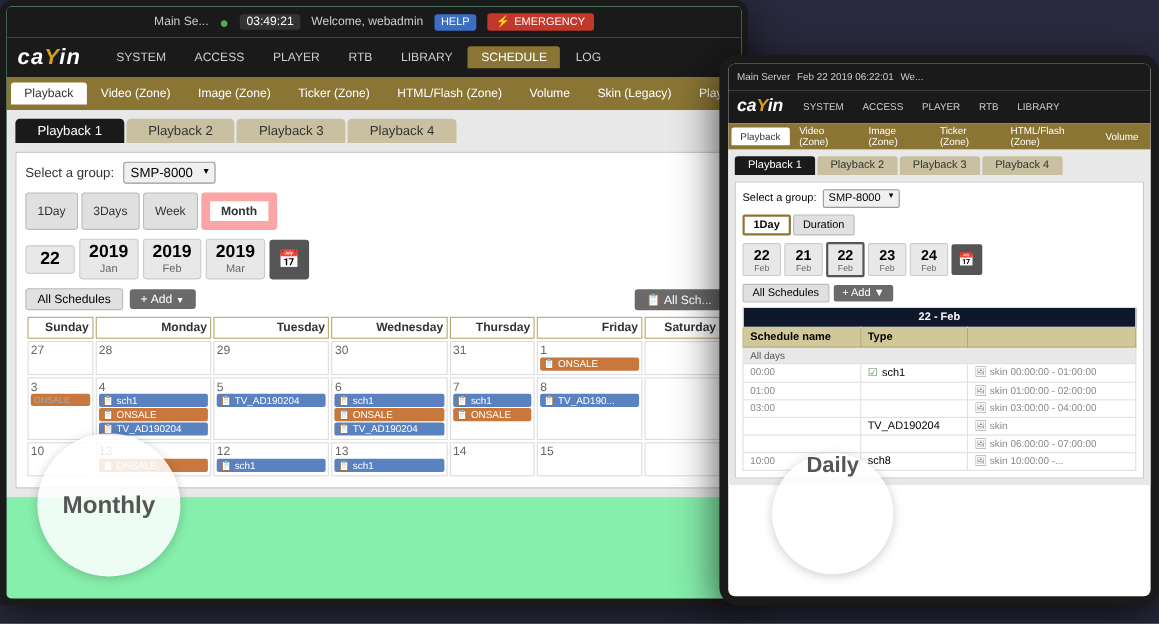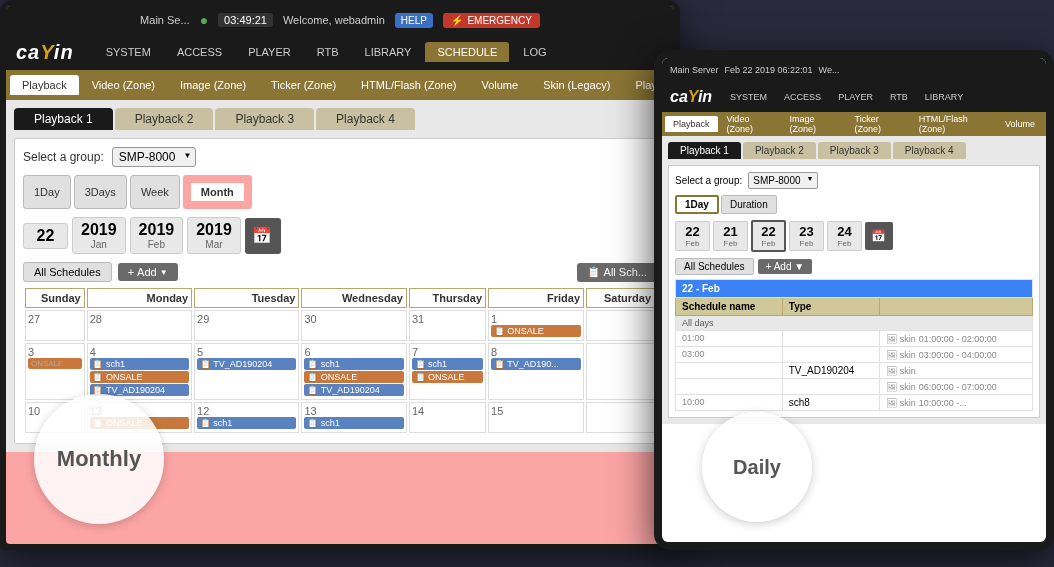--- a/index.html
+++ b/index.html
@@ -33,21 +33,21 @@
       border-radius: 12px 12px 4px 4px;
       box-shadow: 0 10px 40px rgba(0,0,0,0.6);
     }
 
     .laptop-screen {
       position: absolute;
       top: 6px;
       left: 6px;
       right: 6px;
       bottom: 6px;
-      background: #fca5a5;
+      background: #86efac;
       border-radius: 4px;
       overflow: hidden;
     }
 
     
     .top-bar {
       background: #1a1a1a;
       height: 28px;
       display: flex;
       align-items: center;
@@ -657,21 +657,21 @@
       font-size: 9px;
     }
 
     .tablet-circle-label {
       position: absolute;
       background: rgba(255,255,255,0.85);
       border-radius: 50%;
       width: 110px;
       height: 110px;
       display: flex;
-      align-items: center;
+      align-items: flex-start;
       justify-content: center;
       font-size: 20px;
       font-weight: bold;
       color: #555;
       box-shadow: 0 2px 10px rgba(0,0,0,0.2);
       z-index: 10;
     }
 
     .checkbox-icon { color: #5a8a5a; font-size: 10px; }
   </style>
@@ -993,31 +993,44 @@
           </div>
 
           <div class="tablet-calendar-toolbar">
             <div class="tablet-all-sch">All Schedules</div>
             <div class="tablet-add-btn">+ Add ▼</div>
           </div>
 
           <table class="schedule-table">
             <thead>
               <tr>
-                <td colspan="4" style="background:#3b82f6;color:#fff;font-weight:bold;padding:3px 6px;font-size:10px;">22 - Feb</td>
+                <td colspan="4" style="background:#0f172a;color:#fff;font-weight:bold;padding:3px 6px;font-size:10px;text-align:center;">22 - Feb</td>
               </tr>
               <tr>
                 <th>Schedule name</th>
                 <th>Type</th>
                 <th></th>
               </tr>
             </thead>
             <tbody>
               <tr class="section-header-row">
                 <td colspan="3">All days</td>
+              </tr>
+              <tr>
+                <td class="time-col">00:00</td>
+                <td>
+                  <div class="sched-item">
+                    <span class="checkbox-icon">☑</span>
+                    <span>sch1</span>
+                  </div>
+                </td>
+                <td>
+                  <span class="sched-type">🖼 skin</span>
+                  <span class="sched-time">00:00:00 - 01:00:00</span>
+                </td>
               </tr>
               <tr>
                 <td class="time-col">01:00</td>
                 <td></td>
                 <td>
                   <span class="sched-type">🖼 skin</span>
                   <span class="sched-time">01:00:00 - 02:00:00</span>
                 </td>
               </tr>
               <tr>

